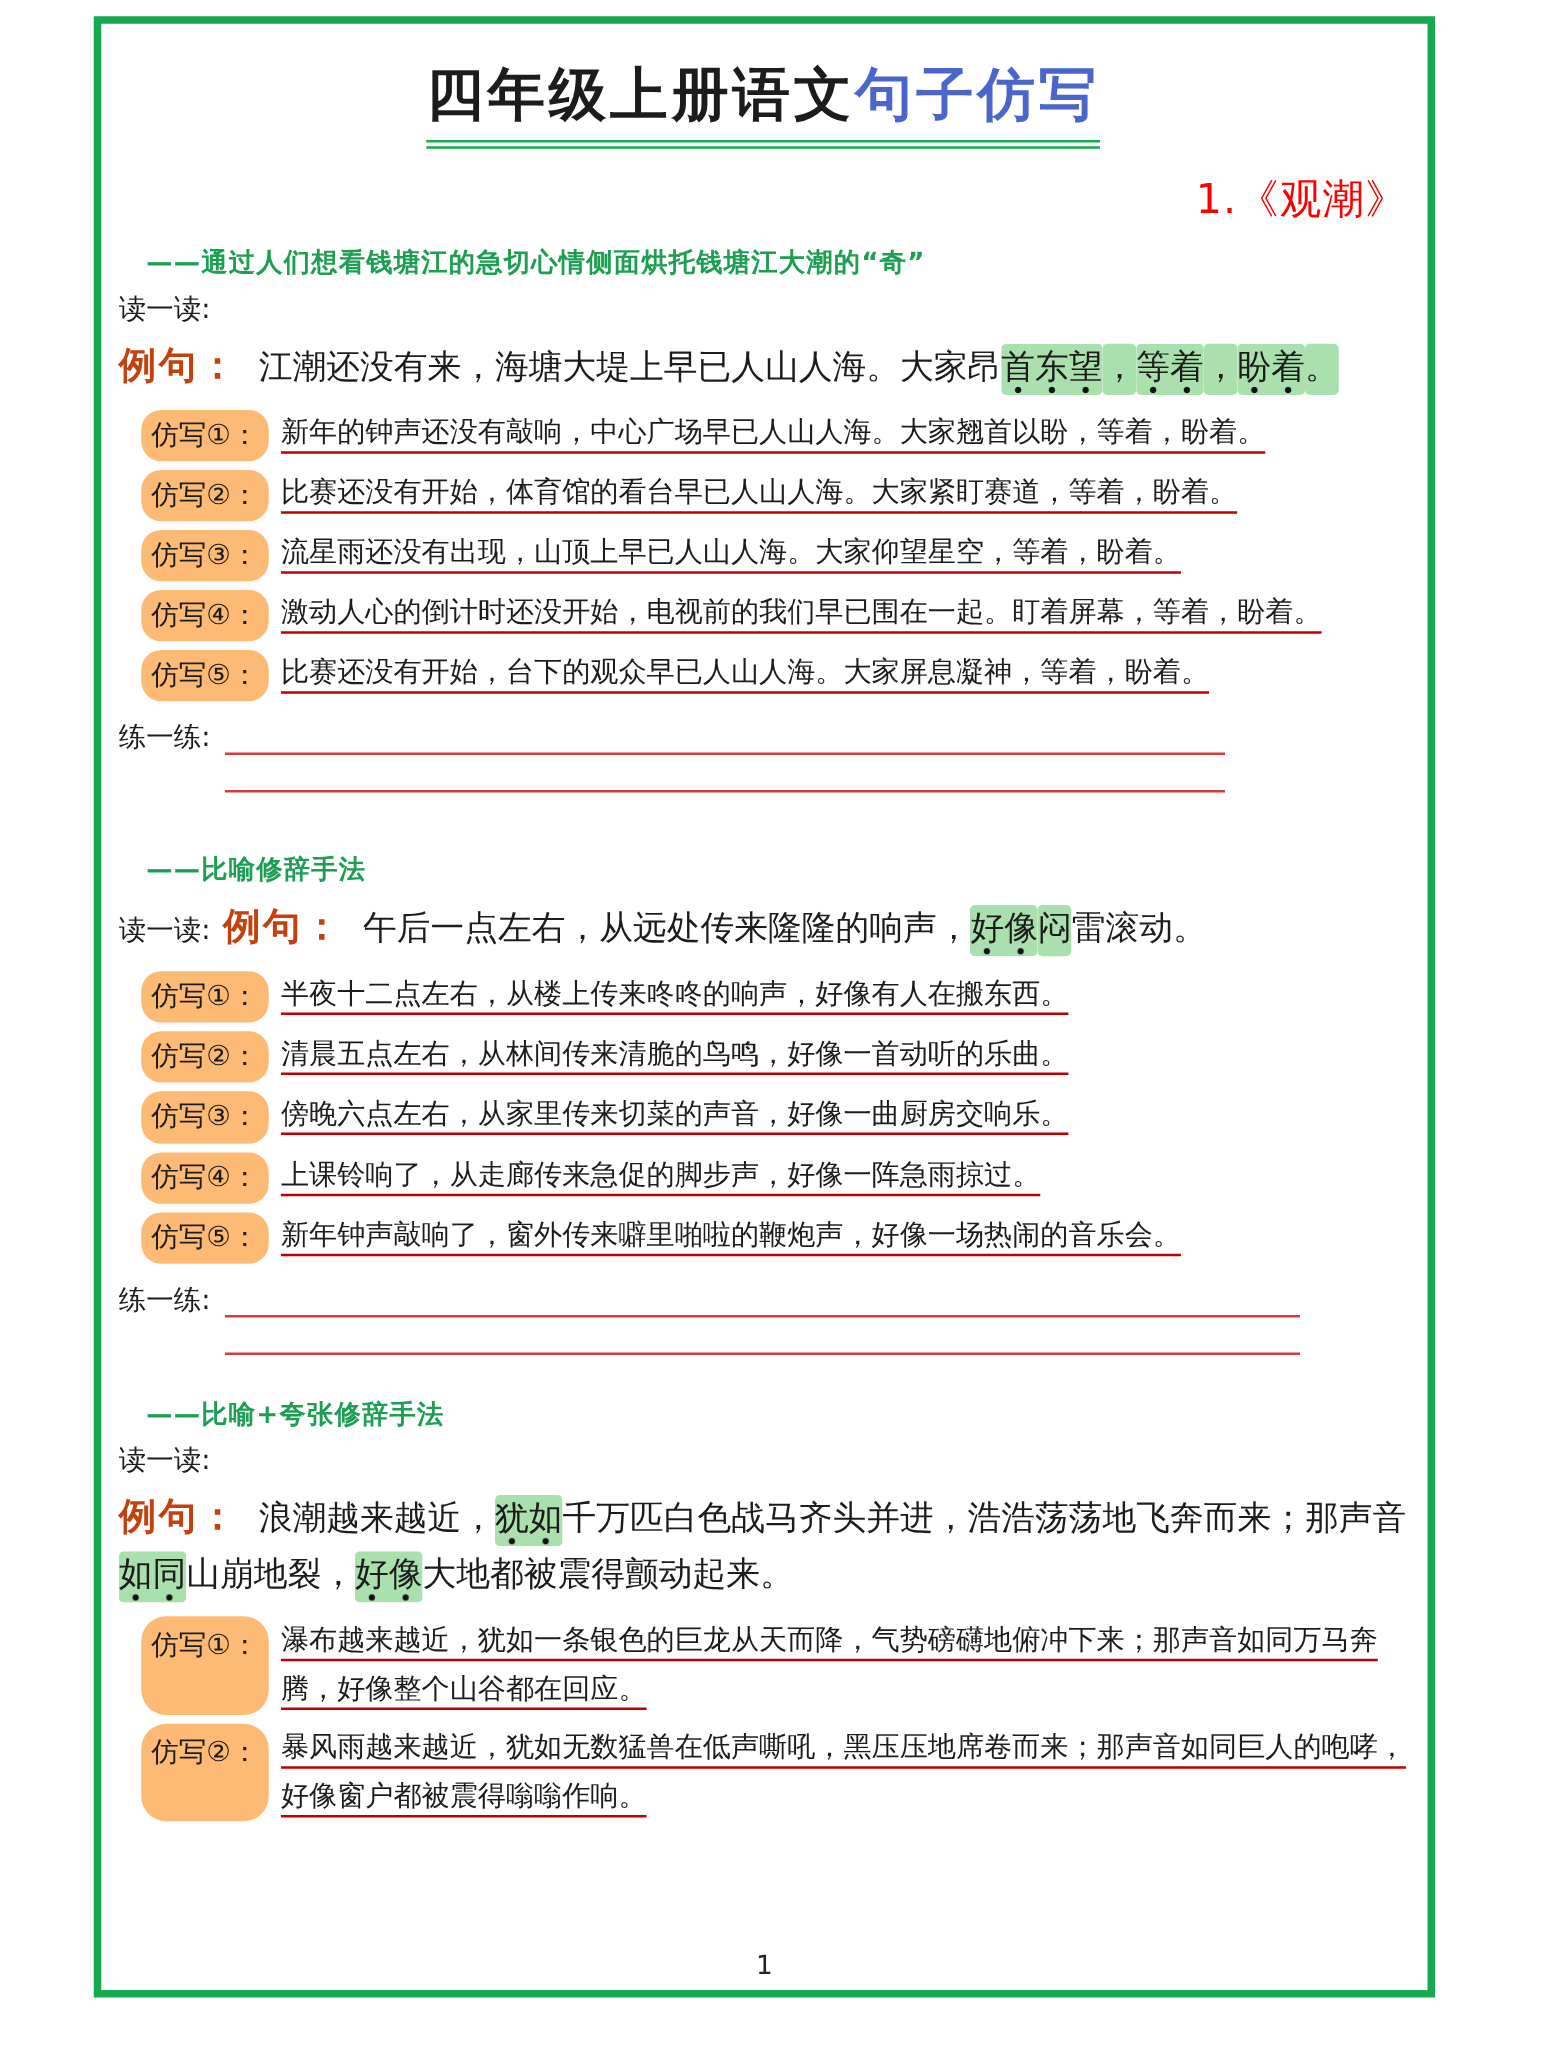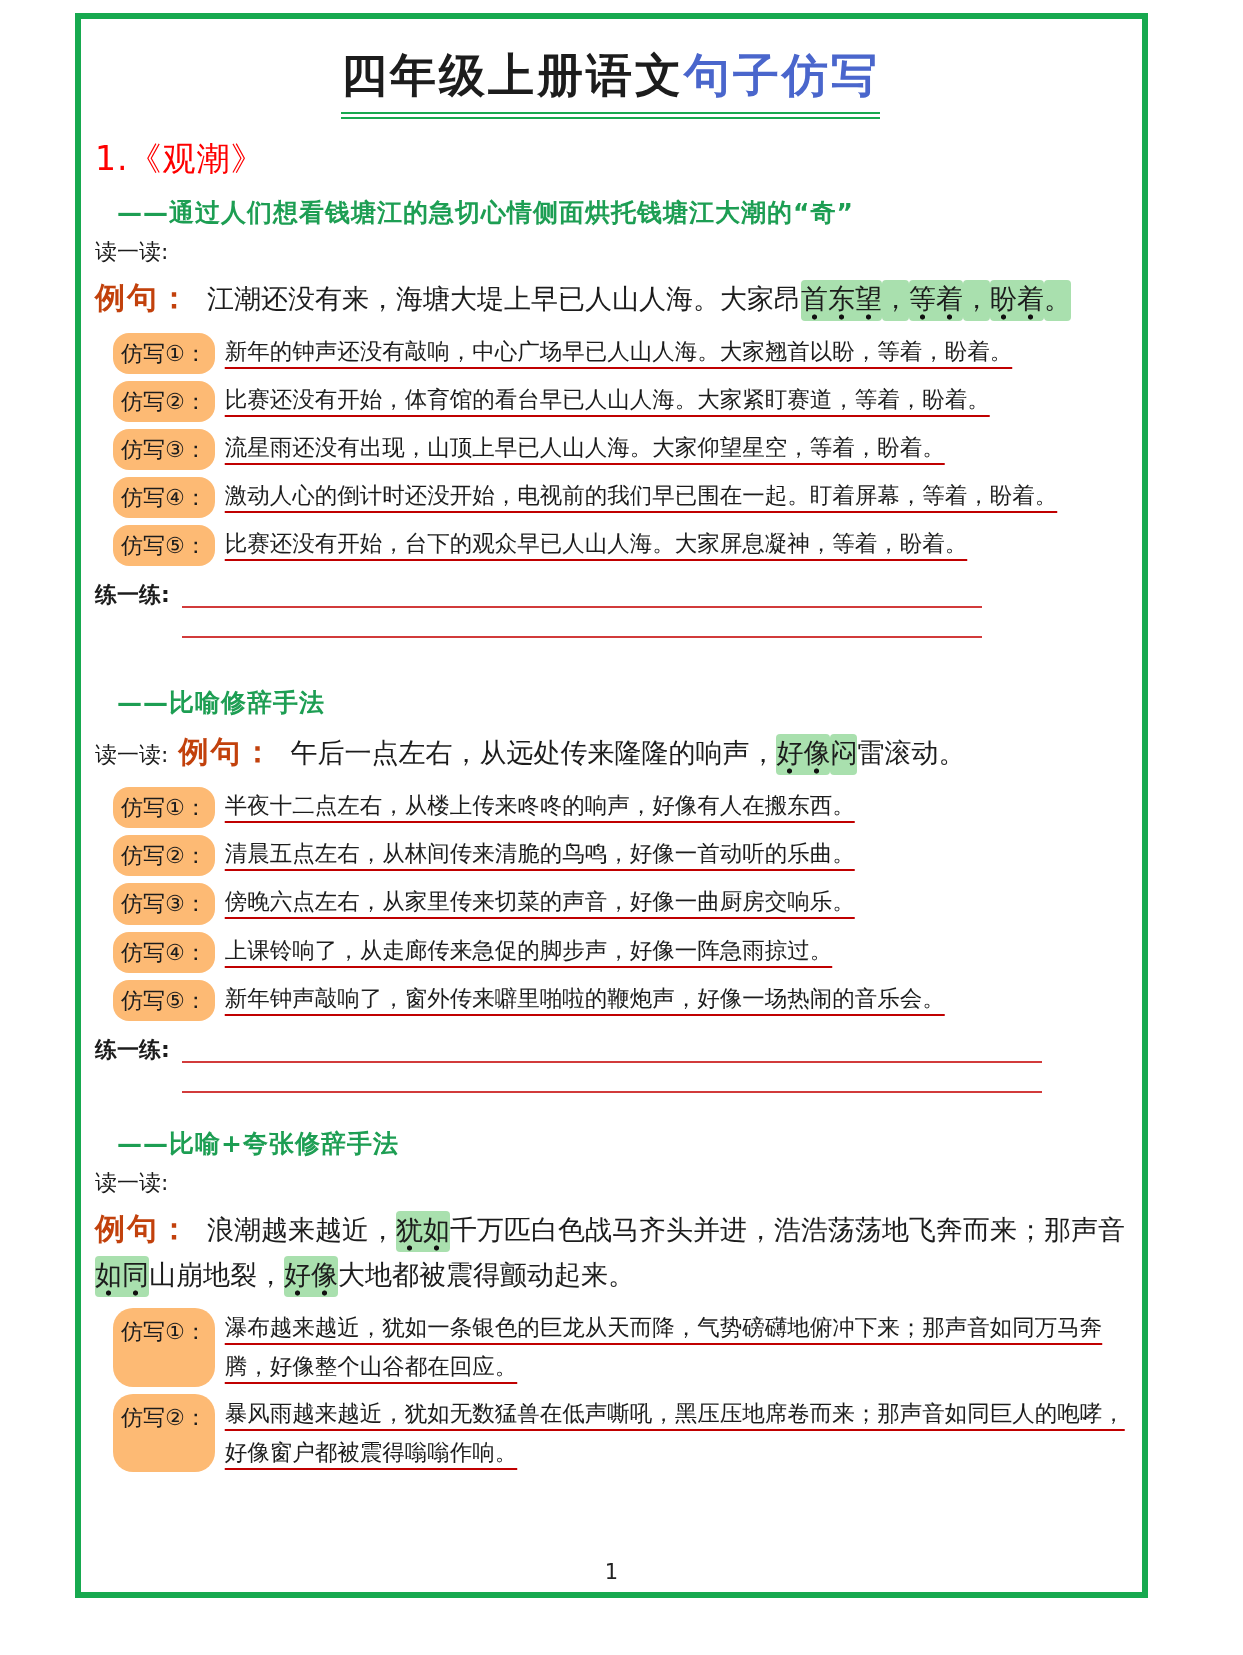--- a/index.html
+++ b/index.html
@@ -10,24 +10,24 @@
   }
   .frame{
     position:absolute;left:75px;top:13px;width:1073px;height:1585px;
     border:6px solid #17a94f;background:#fff;box-sizing:border-box;
     padding:18px 16px 22px 14px;overflow:hidden;
   }
   
   .title{margin:8px 0 6px;text-align:center;font-size:46px;font-weight:bold;letter-spacing:3px;}
   .title-underline{display:inline-block;border-bottom:7px double #17a94f;padding-bottom:5px;}
   .title .blue{color:#4a66cc;}
-  .lesson{margin:18px 0 8px;text-align:left;font-size:33px;font-weight:normal;color:#fe0000;letter-spacing:1px;}
+  .lesson{margin:18px 0 8px;text-align:right;font-size:33px;font-weight:normal;color:#fe0000;letter-spacing:1px;}
   
   .sec-heading{
-    font-size:25px;font-weight:bold;color:#1d9e53;margin:14px 0 8px;padding-left:22px;letter-spacing:1px;
+    font-size:21px;font-weight:bold;color:#1d9e53;margin:14px 0 8px;padding-left:22px;letter-spacing:1px;
   }
   
   .read-line{font-size:22px;margin:8px 0 4px;}
   .example-line{font-size:27px;line-height:1.65;margin:6px 0 10px;}
   .example-label{color:#c2410c;font-size:30px;font-weight:bold;margin-right:16px;letter-spacing:2px;}
   .read-inline{font-size:22px;margin-right:10px;}
   .hl{background-color:#a9e0ae;padding:3px 0 7px;border-radius:4px;}
   .dots{
     background-image:radial-gradient(circle,#111 2.2px,transparent 2.9px);
     background-size:1em 8px;background-repeat:repeat-x;background-position:0 100%;
@@ -42,21 +42,21 @@
   }
   .item-text{
     flex:1 1 auto;
     text-decoration:underline;text-decoration-color:#c00000;text-decoration-thickness:2px;
     text-underline-offset:8px;text-decoration-skip-ink:none;
   }
   .sec3 .item-row{line-height:1.75;}
   .sec3 .item-label{border-radius:20px;align-self:stretch;display:flex;align-items:flex-start;padding-top:5px;}
   
   .practice{margin:14px 0 6px;}
-  .practice-row{display:flex;align-items:flex-start;font-weight:bold;}
+  .practice-row{display:flex;align-items:center;}
   .practice-label{font-size:22px;white-space:nowrap;margin-right:12px;}
   .practice-spacer{visibility:hidden;}
   .pline{flex:0 0 auto;width:800px;border-bottom:2px solid #d23b3b;height:26px;}
   .sec2 .pline,.sec3 .pline{width:860px;}
   
   .page-number{position:absolute;bottom:8px;left:0;right:0;text-align:center;font-size:21px;color:#222;}
   .gap-lg{height:26px;}
   .gap-md{height:12px;}
 </style>
 </head>

